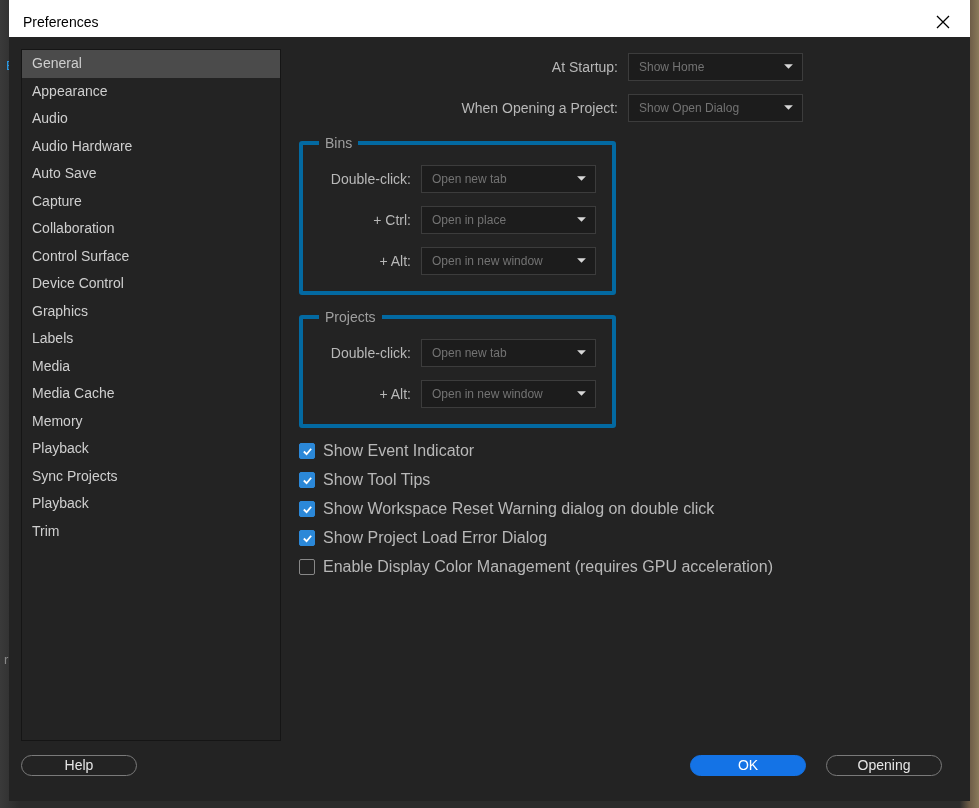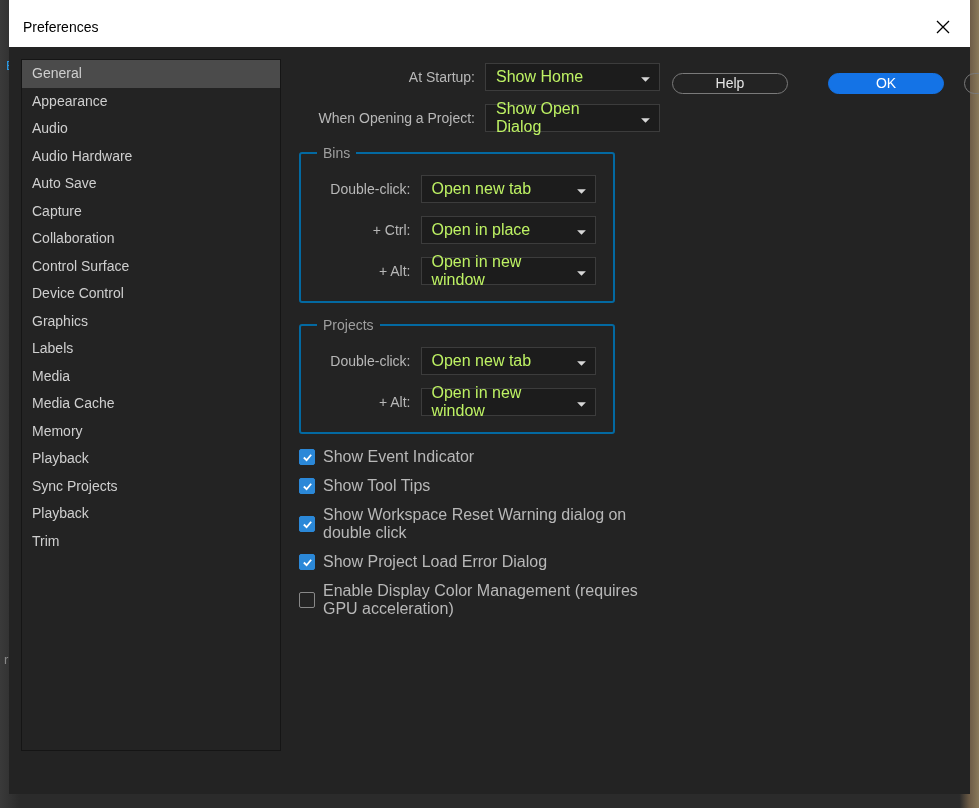--- a/index.html
+++ b/index.html
@@ -14,43 +14,43 @@
   }
   .titlebar {
     height: 40px; background: #ffffff; display: flex; align-items: center; justify-content: space-between;
     padding: 0 12px 0 14px;
     margin-top: 7px;
   }
   .titlebar .title { color: #000; font-size: 14px; }
   .titlebar .close { width: 30px; height: 30px; display:flex; align-items:center; justify-content:center; cursor:pointer;}
   .titlebar .close svg { width: 14px; height: 14px; }
   .body {
-    flex: 1 1 auto; background: #232323; display: flex; flex-direction: row; padding: 12px;
+    flex: 1 1 auto; background: #232323; display: flex; flex-direction: column; padding: 12px;
   }
   .split { flex: 1 1 auto; display: flex; }
   .sidebar {
     width: 260px; border: 1px solid #151515; background: #232323; height: 692px;
   }
   .sidebar-item {
     padding: 5px 10px; color: #cfcfcf; font-size: 14px; cursor: pointer;
     line-height: 1.25;
   }
   .sidebar-item.selected { background: #4b4b4b; }
   .content { flex: 1; padding: 4px 12px 0 18px; color: #c8c8c8; }
   .form-row { display: flex; align-items: center; margin-bottom: 13px; justify-content: center; }
   .form-row .lbl { width: 176px; text-align: right; color: #b8b8b8; margin-right: 10px; font-size:14px;}
   .select {
     position: relative; background: #1c1c1c; border: 1px solid #3c3c3c; height: 28px;
-    display: flex; align-items: center; padding: 0 30px 0 10px; color: #bef264;
-    width: 175px; font-size:16px; cursor:pointer;
+    display: flex; align-items: center; padding: 0 30px 0 10px; color: #737373;
+    width: 175px; font-size:12px; cursor:pointer;
   }
   .select .chev { position:absolute; right:8px; top:7px; }
   .select .chev svg { width:11px; height:11px; fill:#d7d7d7; }
   fieldset.group {
-    border: 2px solid #0369a1; border-radius: 3px; margin: 8px 0 14px 0;
+    border: 4px solid #0369a1; border-radius: 3px; margin: 8px 0 14px 0;
     padding: 14px 16px 16px 16px; width: 316px;
   }
   fieldset.group legend { color: #9f9f9f; padding: 0 6px; font-size: 14px; }
   .group .form-row .lbl { width: 92px; }
   .checks { margin-top: 10px; }
   .check-row { display:flex; align-items:center; margin-bottom: 11px; font-size:16px;}
   .checkbox {
     width: 16px; height: 16px; border: 1px solid #888; border-radius:2px; margin-right: 8px;
     display:flex; align-items:center; justify-content:center; background:#232323; cursor:pointer; flex-shrink:0;
   }

